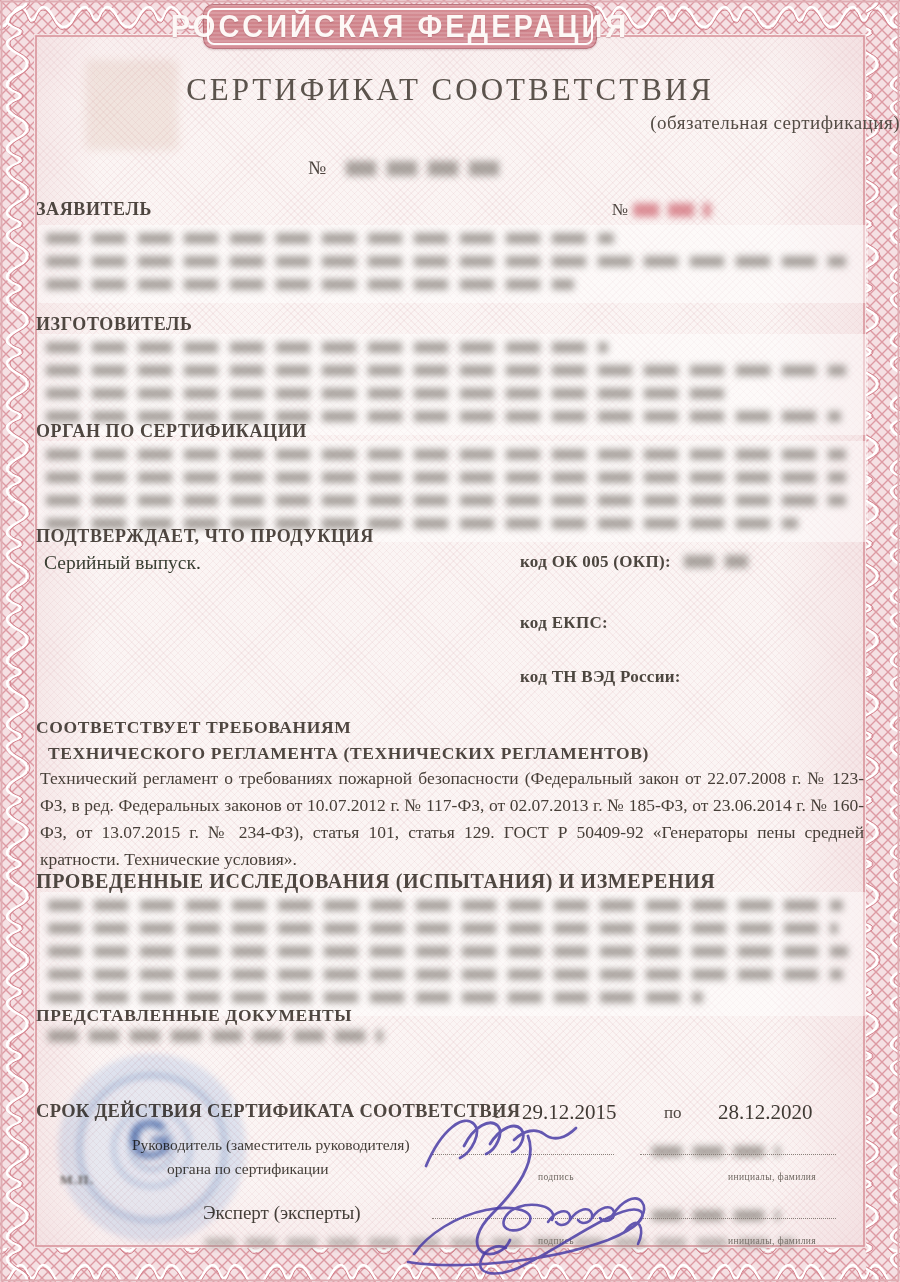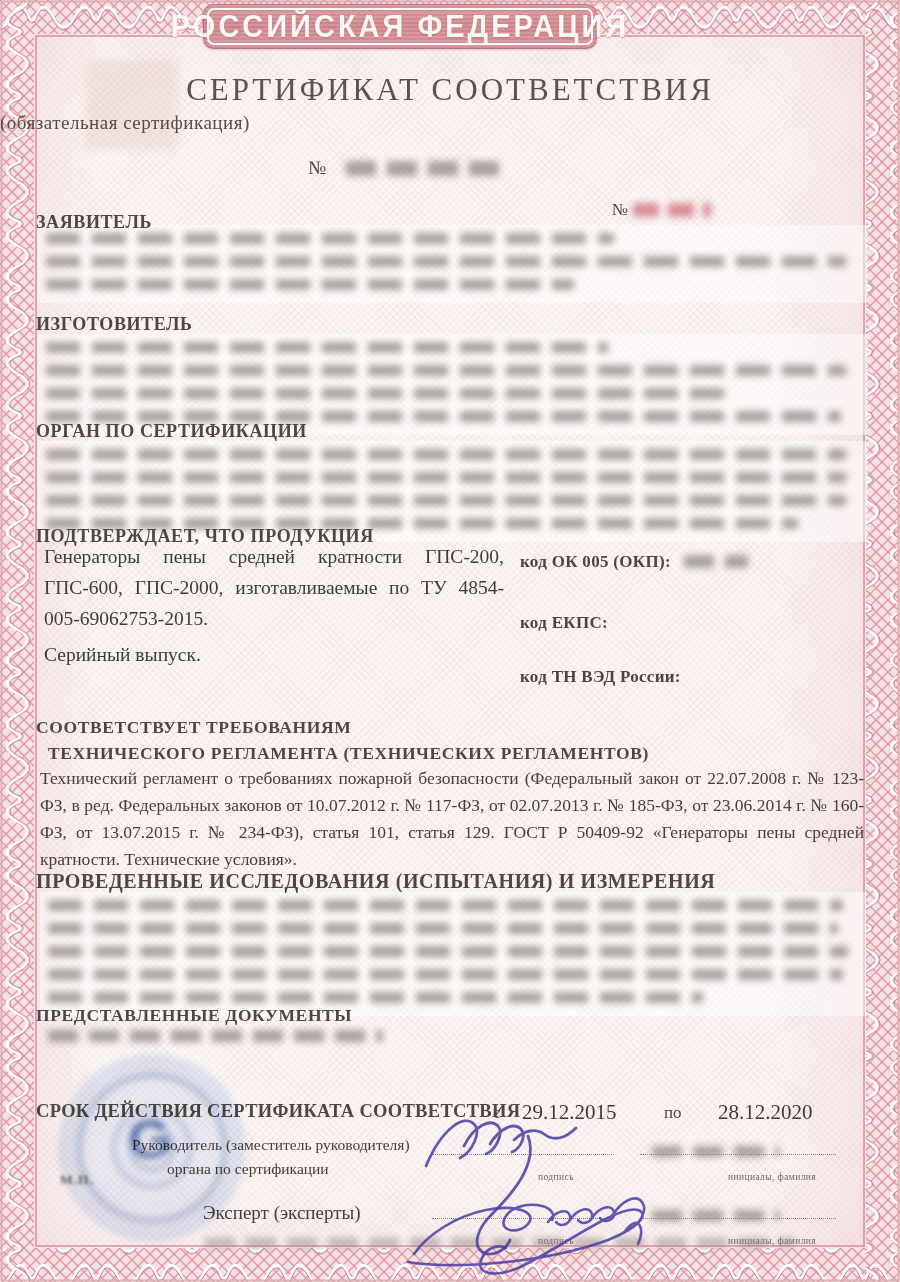--- a/index.html
+++ b/index.html
@@ -39,21 +39,21 @@
   .banner-text {
     font-family:"Liberation Sans", sans-serif; font-weight:bold; font-size:29px;
     color:#fdf8f6; letter-spacing:3px; white-space:nowrap; transform:scaleY(1.08);
     text-shadow:0 1px 1px rgba(140,70,80,.35);
   }
   .abs { position:absolute; z-index:3; }
   .title {
     left:0; right:0; top:72px; text-align:center;
     font-size:31px; color:#5b534c; letter-spacing:3px;
   }
-  .subtitle { left:0; right:0; top:112px; text-align:left; font-size:19px; color:#544c45; letter-spacing:.5px; }
+  .subtitle { left:0; right:0; top:112px; text-align:right; font-size:19px; color:#544c45; letter-spacing:.5px; }
   .h { font-weight:bold; color:#4e4640; letter-spacing:.6px; font-size:18px; z-index:3; position:absolute; }
   .body-text { color:#3a3f33; text-align:justify; z-index:3; position:absolute; }
   .num { font-size:19px; color:#4e4640; z-index:3; position:absolute; }
   .rpar { position:absolute; z-index:2; background:rgba(255,255,255,.48); border-radius:2px; padding:8px 6px 1px 8px; }
   .rd {
     height:11px; border-radius:2px; filter:blur(3.5px); opacity:.75;
     background-image:repeating-linear-gradient(90deg, #8d8781 0 34px, rgba(0,0,0,0) 34px 46px);
   }
   .rpar .rd { margin-bottom:12px; }
   .rds { position:absolute; z-index:3; filter:blur(3.5px); border-radius:2px; opacity:.75;
@@ -127,21 +127,21 @@
   <div class="banner">
     <span class="banner-text">РОССИЙСКАЯ ФЕДЕРАЦИЯ</span>
   </div>
 
   <div class="abs title">СЕРТИФИКАТ СООТВЕТСТВИЯ</div>
   <div class="abs subtitle">(обязательная сертификация)</div>
 
   <div class="num" style="left:308px; top:157px;">№</div>
   <div class="rds" style="left:346px; top:161px; width:156px; height:15px;"></div>
 
-  <div class="h" style="left:36px; top:212px;">ЗАЯВИТЕЛЬ</div>
+  <div class="h" style="left:36px; top:199px;">ЗАЯВИТЕЛЬ</div>
   <div class="num" style="left:612px; top:200px; font-size:17px;">№</div>
   <div class="rds rd-pink" style="left:633px; top:203px; width:78px; height:14px;"></div>
   <div class="rpar" style="left:38px; top:225px; width:816px;">
     <div class="rd" style="width:568px;"></div>
     <div class="rd" style="width:800px;"></div>
     <div class="rd" style="width:528px;"></div>
   </div>
 
   <div class="h" style="left:36px; top:314px;">ИЗГОТОВИТЕЛЬ</div>
   <div class="rpar" style="left:38px; top:334px; width:816px;">
@@ -154,21 +154,20 @@
   <div class="h" style="left:36px; top:421px;">ОРГАН ПО СЕРТИФИКАЦИИ</div>
   <div class="rpar" style="left:38px; top:441px; width:816px;">
     <div class="rd" style="width:800px;"></div>
     <div class="rd" style="width:800px;"></div>
     <div class="rd" style="width:800px;"></div>
     <div class="rd" style="width:752px;"></div>
   </div>
 
   <div class="h" style="left:36px; top:526px;">ПОДТВЕРЖДАЕТ, ЧТО ПРОДУКЦИЯ</div>
   <div class="body-text" style="left:44px; top:542px; width:460px; font-size:19.5px; line-height:1.58;">
-    <p style="margin:0;">Генераторы пены средней кратности ГПС-200, ГПС-600, ГПС-2000, изготавливаемые по ТУ 4854-005-69062753-2015.</p>
     <p style="margin:6px 0 0 0; text-align:left;">Серийный выпуск.</p>
   </div>
   <div class="codelabel" style="left:520px; top:552px;">код ОК 005 (ОКП):</div>
   <div class="rds" style="left:684px; top:555px; width:64px; height:13px;"></div>
   <div class="codelabel" style="left:520px; top:613px;">код ЕКПС:</div>
   <div class="codelabel" style="left:520px; top:667px;">код ТН ВЭД России:</div>
 
   <div class="h" style="left:36px; top:717px; font-size:17.5px;">СООТВЕТСТВУЕТ ТРЕБОВАНИЯМ</div>
   <div class="h" style="left:48px; top:743px; font-size:17.5px;">ТЕХНИЧЕСКОГО РЕГЛАМЕНТА (ТЕХНИЧЕСКИХ РЕГЛАМЕНТОВ)</div>
   <div class="body-text" style="left:40px; top:765px; width:824px; font-size:17.5px; line-height:1.55; color:#463e37;">Технический регламент о требованиях пожарной безопасности (Федеральный закон от 22.07.2008 г. № 123-ФЗ, в ред. Федеральных законов от 10.07.2012 г. № 117-ФЗ, от 02.07.2013 г. № 185-ФЗ, от 23.06.2014 г. № 160-ФЗ, от 13.07.2015 г. № 234-ФЗ), статья 101, статья 129. ГОСТ Р 50409-92 «Генераторы пены средней кратности. Технические условия».</div>

